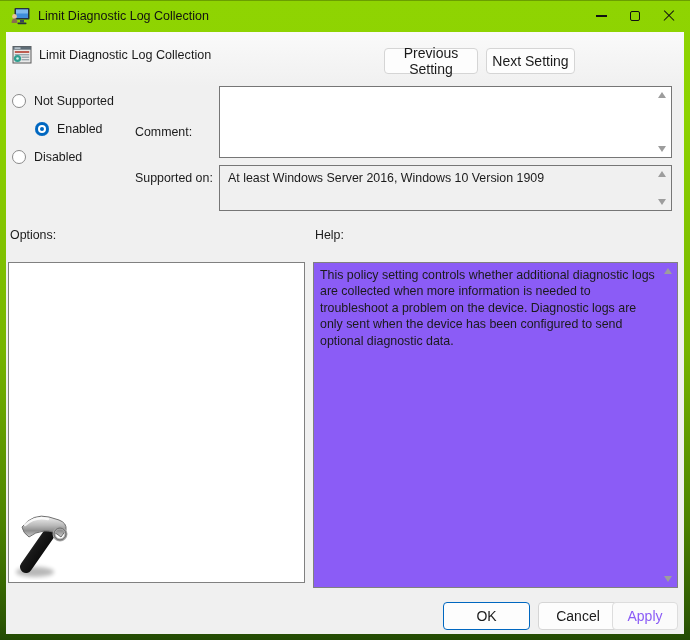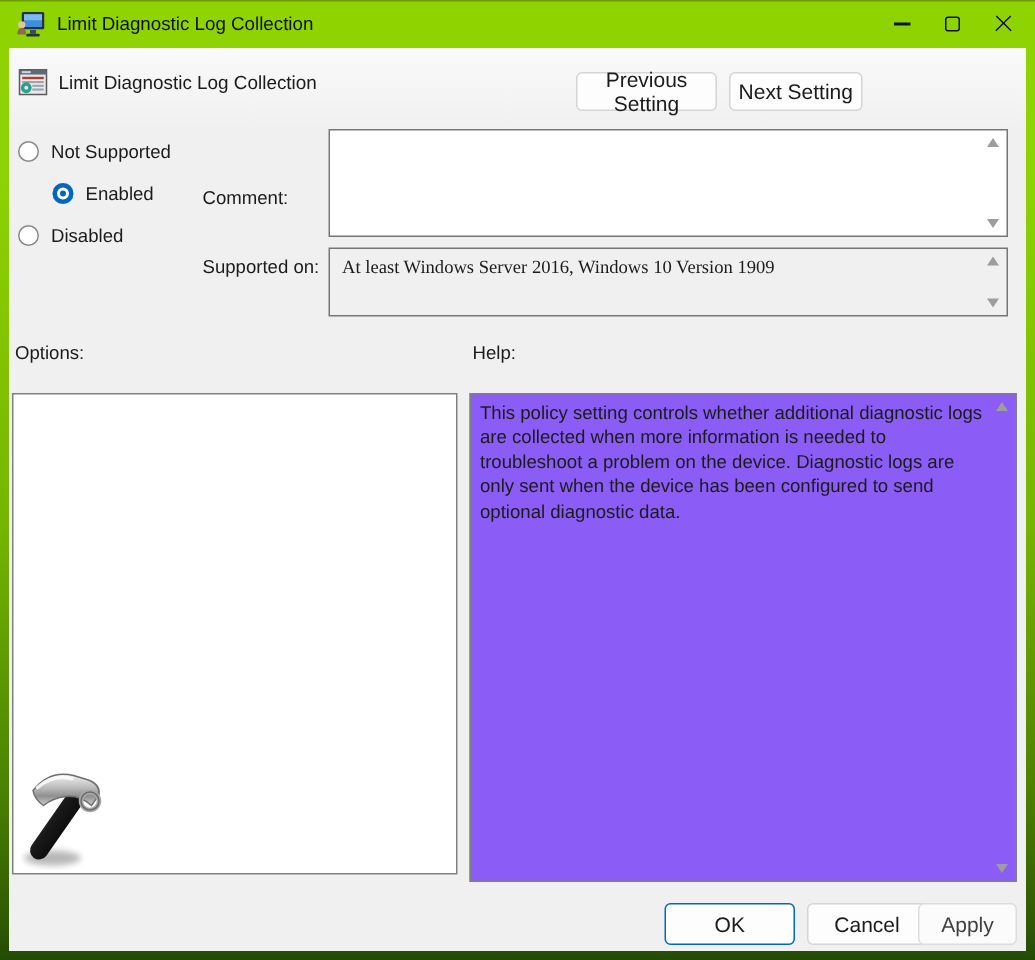--- a/index.html
+++ b/index.html
@@ -55,21 +55,21 @@
   .field-label{ position:absolute; left:129px; }
 
   .comment-box{
     position:absolute; left:213px; top:54px; width:453px; height:72px;
     background:#fff; border:1px solid #767676;
   }
   .supported-box{
     position:absolute; left:213px; top:133px; width:453px; height:46px;
     background:#f0f0f0; border:1px solid #767676;
   }
-  .supported-text{ position:absolute; left:8px; top:5px; right:22px;font-family:Liberation Serif, serif; }
+  .supported-text{ position:absolute; left:8px; top:5px; right:22px; }
 
   
   .vscroll{ position:absolute; top:1px; bottom:1px; right:1px; width:16px; display:flex; flex-direction:column; justify-content:space-between; align-items:center; padding:4px 0; }
   .arr-up{ width:0; height:0; border-left:4.5px solid transparent; border-right:4.5px solid transparent; border-bottom:6px solid #9d9d9d; }
   .arr-dn{ width:0; height:0; border-left:4.5px solid transparent; border-right:4.5px solid transparent; border-top:6px solid #9d9d9d; }
 
   .section-label-options{ position:absolute; left:4px; top:196px; }
   .section-label-help{ position:absolute; left:309px; top:196px; }
 
   .options-panel{
@@ -81,21 +81,21 @@
   .help-panel{
     position:absolute; left:307px; top:230px; width:365px; height:326px;
     background:#8b5cf6; border:1px solid #808080;
   }
   .help-text{ position:absolute; left:6px; top:4px; right:22px; line-height:16.4px; }
   .help-text p{ margin:0 0 16px 0; }
 
   
   .btn-ok{ left:437px; top:570px; width:87px; height:28px; border:1.5px solid #0067c0; }
   .btn-cancel{ left:532px; top:570px; width:80px; height:28px; }
-  .btn-apply{ left:606px; top:570px; width:66px; height:28px; color:#404040; background:#fbfbfb; border-color:#dddddd; }
+  .btn-apply{ left:606px; top:570px; width:66px; height:28px; color:#8b5cf6; background:#fbfbfb; border-color:#dddddd; }
 </style>
 </head>
 <body>
 
 <div class="window">
 
   <div class="titlebar">
     <svg class="titlebar-icon" viewBox="0 0 19 19">
       <rect x="3.5" y="1" width="15" height="11.5" rx="1" fill="#26323f"></rect>
       <rect x="5" y="2.5" width="12" height="8.5" fill="#3f8edb"></rect>

